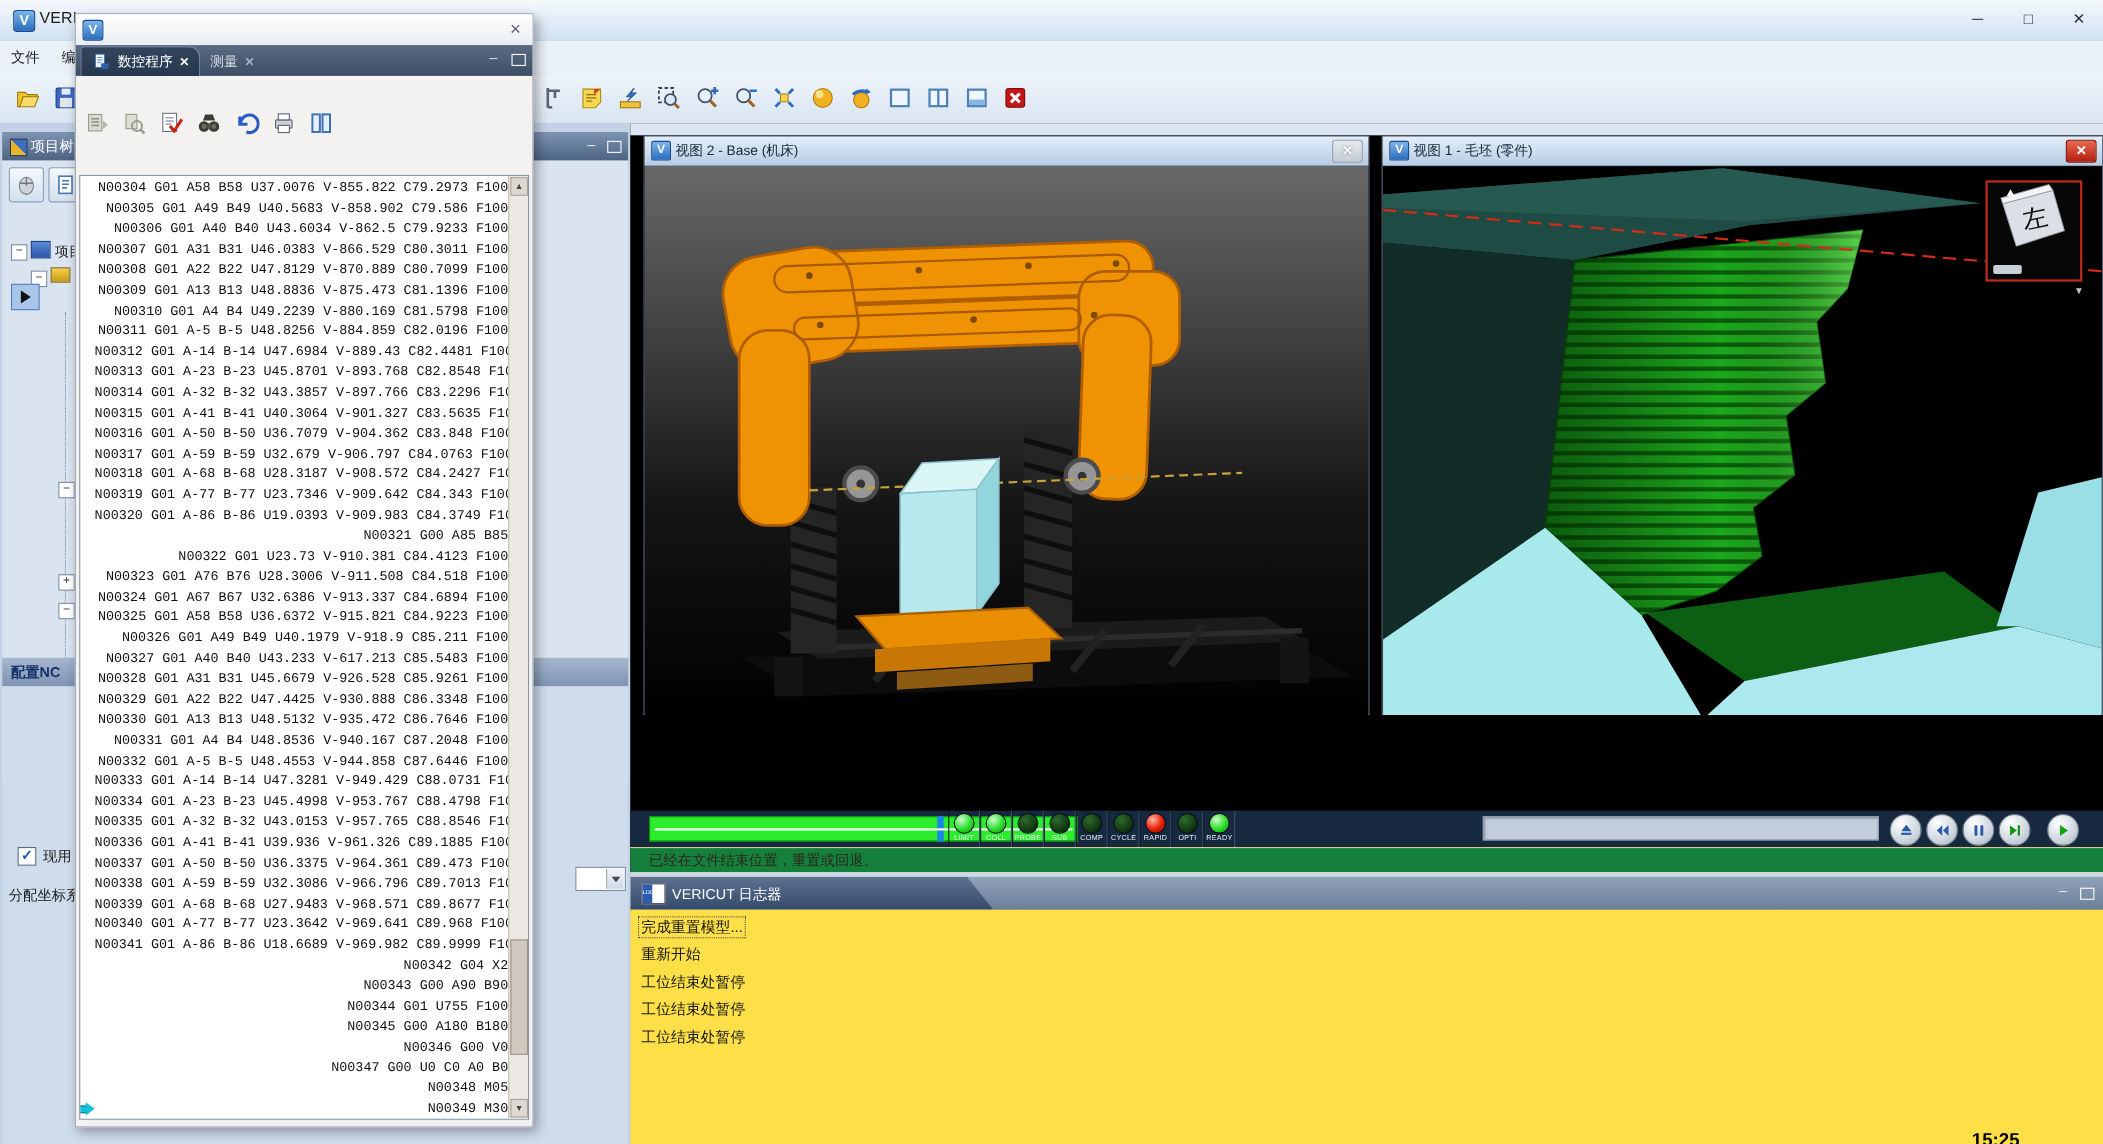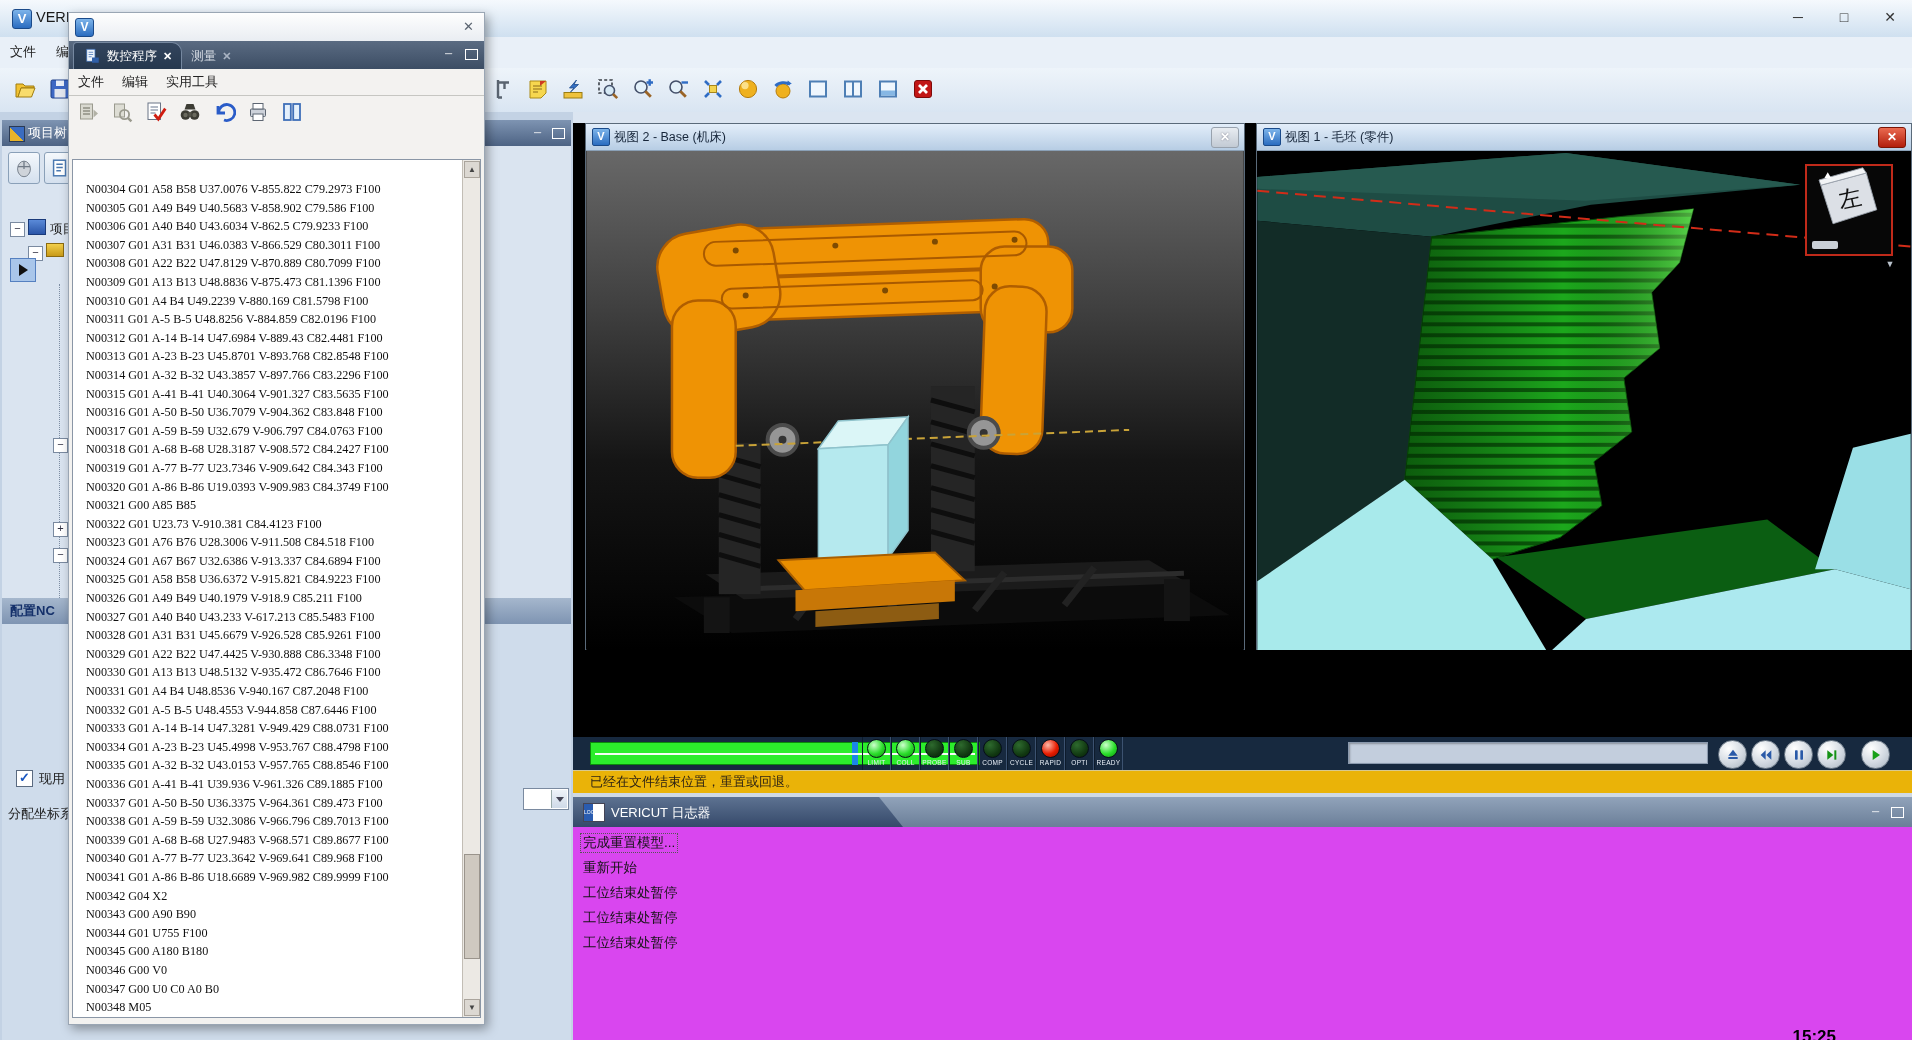--- a/index.html
+++ b/index.html
@@ -99,35 +99,35 @@
   .mdi-field{position:absolute;left:775px;top:5px;width:360px;height:22px;background:#c3cedd;
     border:1px solid #8a99ad;box-shadow:inset 1px 1px 2px rgba(0,0,0,.3);box-sizing:border-box;}
   .transport{position:absolute;left:1145px;top:3px;display:flex;gap:4px;align-items:center;}
   .tp-btn{width:27px;height:27px;border-radius:50%;border:1px solid #76828f;
     background:radial-gradient(circle at 35% 28%,#ffffff,#d2d9e1 55%,#a9b4c0);
     display:flex;align-items:center;justify-content:center;}
   .tp-btn svg{width:16px;height:16px;}
   .tp-btn.last{margin-left:11px;}
 
   
-  .statusbar{left:573px;top:770px;width:1339px;height:23px;background:#eab308;border-top:1px solid #d8c98e;}
+  .statusbar{left:573px;top:770px;width:1339px;height:23px;background:#15803d;border-top:1px solid #d8c98e;}
   .statusbar span{display:inline-block;padding-left:17px;line-height:22px;font-size:13px;color:#2e2414;}
   .logwin{left:573px;top:793px;width:1339px;height:247px;background:#fff;overflow:hidden;}
   .log-topline{position:absolute;left:0;top:0;width:100%;height:4px;background:#cfd9e4;}
   .log-titlebar{position:absolute;left:0;top:4px;width:100%;height:32px;
     background:linear-gradient(#91a3ba,#687c96);}
   .log-tab{position:absolute;left:0;top:0;width:330px;height:30px;
     background:linear-gradient(#5d7291,#35496a);
     clip-path:polygon(0 0,306px 0,330px 100%,0 100%);}
   .log-ico{position:absolute;left:10px;top:6px;width:20px;height:17px;background:#fff;border:1px solid #445;}
   .log-ico b{position:absolute;left:0;top:0;width:9px;height:17px;background:#2a5cb0;color:#fff;
     font-size:5px;line-height:17px;text-align:center;font-weight:normal;}
   .log-title{position:absolute;left:38px;top:7px;font-size:13px;color:#fff;}
   .log-btns{position:absolute;right:8px;top:8px;display:flex;gap:9px;}
-  .log-content{position:absolute;left:0;top:34px;right:0;bottom:0;background:#d946ef;padding:7px 0 0 8px;}
+  .log-content{position:absolute;left:0;top:34px;right:0;bottom:0;background:#fde047;padding:7px 0 0 8px;}
   .log-entry{font-size:13.5px;color:#141414;margin-bottom:7px;width:max-content;padding:0 2px;}
   .log-entry.sel{outline:1px dotted #555;}
   .clock{position:absolute;right:76px;bottom:-7px;font-size:17px;font-weight:bold;color:#000;}
 
   
   .ncwin{left:68px;top:12px;width:417px;height:1013px;background:#f3f2f0;
     border:1px solid #9aa6b4;box-shadow:3px 4px 10px rgba(0,0,0,.35);box-sizing:border-box;}
   .nc-titlebar{position:absolute;left:0;top:0;width:100%;height:28px;
     background:linear-gradient(#fefefe,#e9edf2);border-bottom:1px solid #cdd4dc;}
   .nc-win-ico{position:absolute;left:6px;top:5px;width:17px;height:17px;background:linear-gradient(#7db4ea,#2a6cc0);
@@ -148,22 +148,22 @@
     border-bottom:1px solid #c6c6c2;}
   .nc-menurow .menu-item{display:inline-block;padding:0 9px;line-height:25px;font-size:13px;color:#222;}
   .nc-toolbar{position:absolute;left:4px;top:84px;display:flex;gap:4px;}
   .nc-linerow{position:absolute;left:0;top:122px;width:100%;height:22px;box-sizing:border-box;
     padding:0 10px;display:flex;justify-content:space-between;align-items:center;
     border-bottom:1px solid #aab2bc;}
   .nc-lineind{font-size:13px;color:#111;}
   .nc-file{font-size:11.5px;color:#333;}
   .nc-body{position:absolute;left:3px;right:3px;top:146px;bottom:6px;background:#fff;
     border:1px solid #8a96a6;overflow:hidden;}
-  .nc-lines{position:absolute;left:0;top:20px;right:18px;
-    font-family:Liberation Serif, serif;font-size:12.2px;line-height:18.6px;color:#101010;}
+  .nc-lines{position:absolute;left:0;top:2px;right:18px;
+    font-family:Liberation Mono, monospace;font-size:12.2px;line-height:18.6px;color:#101010;text-align:right;}
   .nc-line{position:relative;padding-left:13px;white-space:nowrap;}
   .cur-arrow{position:absolute;left:-2px;top:3px;width:15px;height:12px;}
   .cur-arrow .st{position:absolute;left:0;top:3.5px;width:7px;height:5px;background:#17c0d8;border:1px solid #0a7a8a;}
   .cur-arrow .hd{position:absolute;right:0;top:0;width:0;height:0;border-left:8px solid #17c0d8;
     border-top:6px solid transparent;border-bottom:6px solid transparent;}
   .nc-scroll{position:absolute;right:0;top:0;bottom:0;width:17px;background:#ece9e4;border-left:1px solid #c2bdb5;}
   .sc-arrow{position:absolute;left:1px;width:14px;height:15px;background:#dcd8d2;border:1px solid #aaa49c;
     font-size:8px;color:#444;text-align:center;line-height:15px;}
   .sc-thumb{position:absolute;left:1px;width:14px;background:#cfc9c0;border:1px solid #9a948c;}
 </style>
@@ -566,21 +566,20 @@
               <rect x="12" y="14" width="9" height="7" fill="#2f5fa8"></rect>
             </svg></span>
           <span class="tab-lb">数控程序</span>
           <span class="tab-x">✕</span>
         </div>
         <div class="nc-tab">
           <span class="tab-lb">测量</span>
           <span class="tab-x">✕</span>
         </div>
       </div>
-    <div class="nc-menurow"><span class="menu-item">文件</span><span class="menu-item">编辑</span><span class="menu-item">实用工具</span></div>
     <div class="nc-toolbar">
         <span class="tbtn">
           <svg viewBox="0 0 24 24">
             <rect x="4.5" y="4" width="12" height="15" fill="#d9d9d0" stroke="#9a9a8e"></rect>
             <path d="M7 8h7M7 11h7M7 14h7" stroke="#8e8e82" stroke-width="1.4"></path>
             <path d="M17.5 9.5l4.5 4-4.5 4z" fill="#b2b2a6"></path>
           </svg>
         </span>
         <span class="tbtn">
           <svg viewBox="0 0 24 24">

